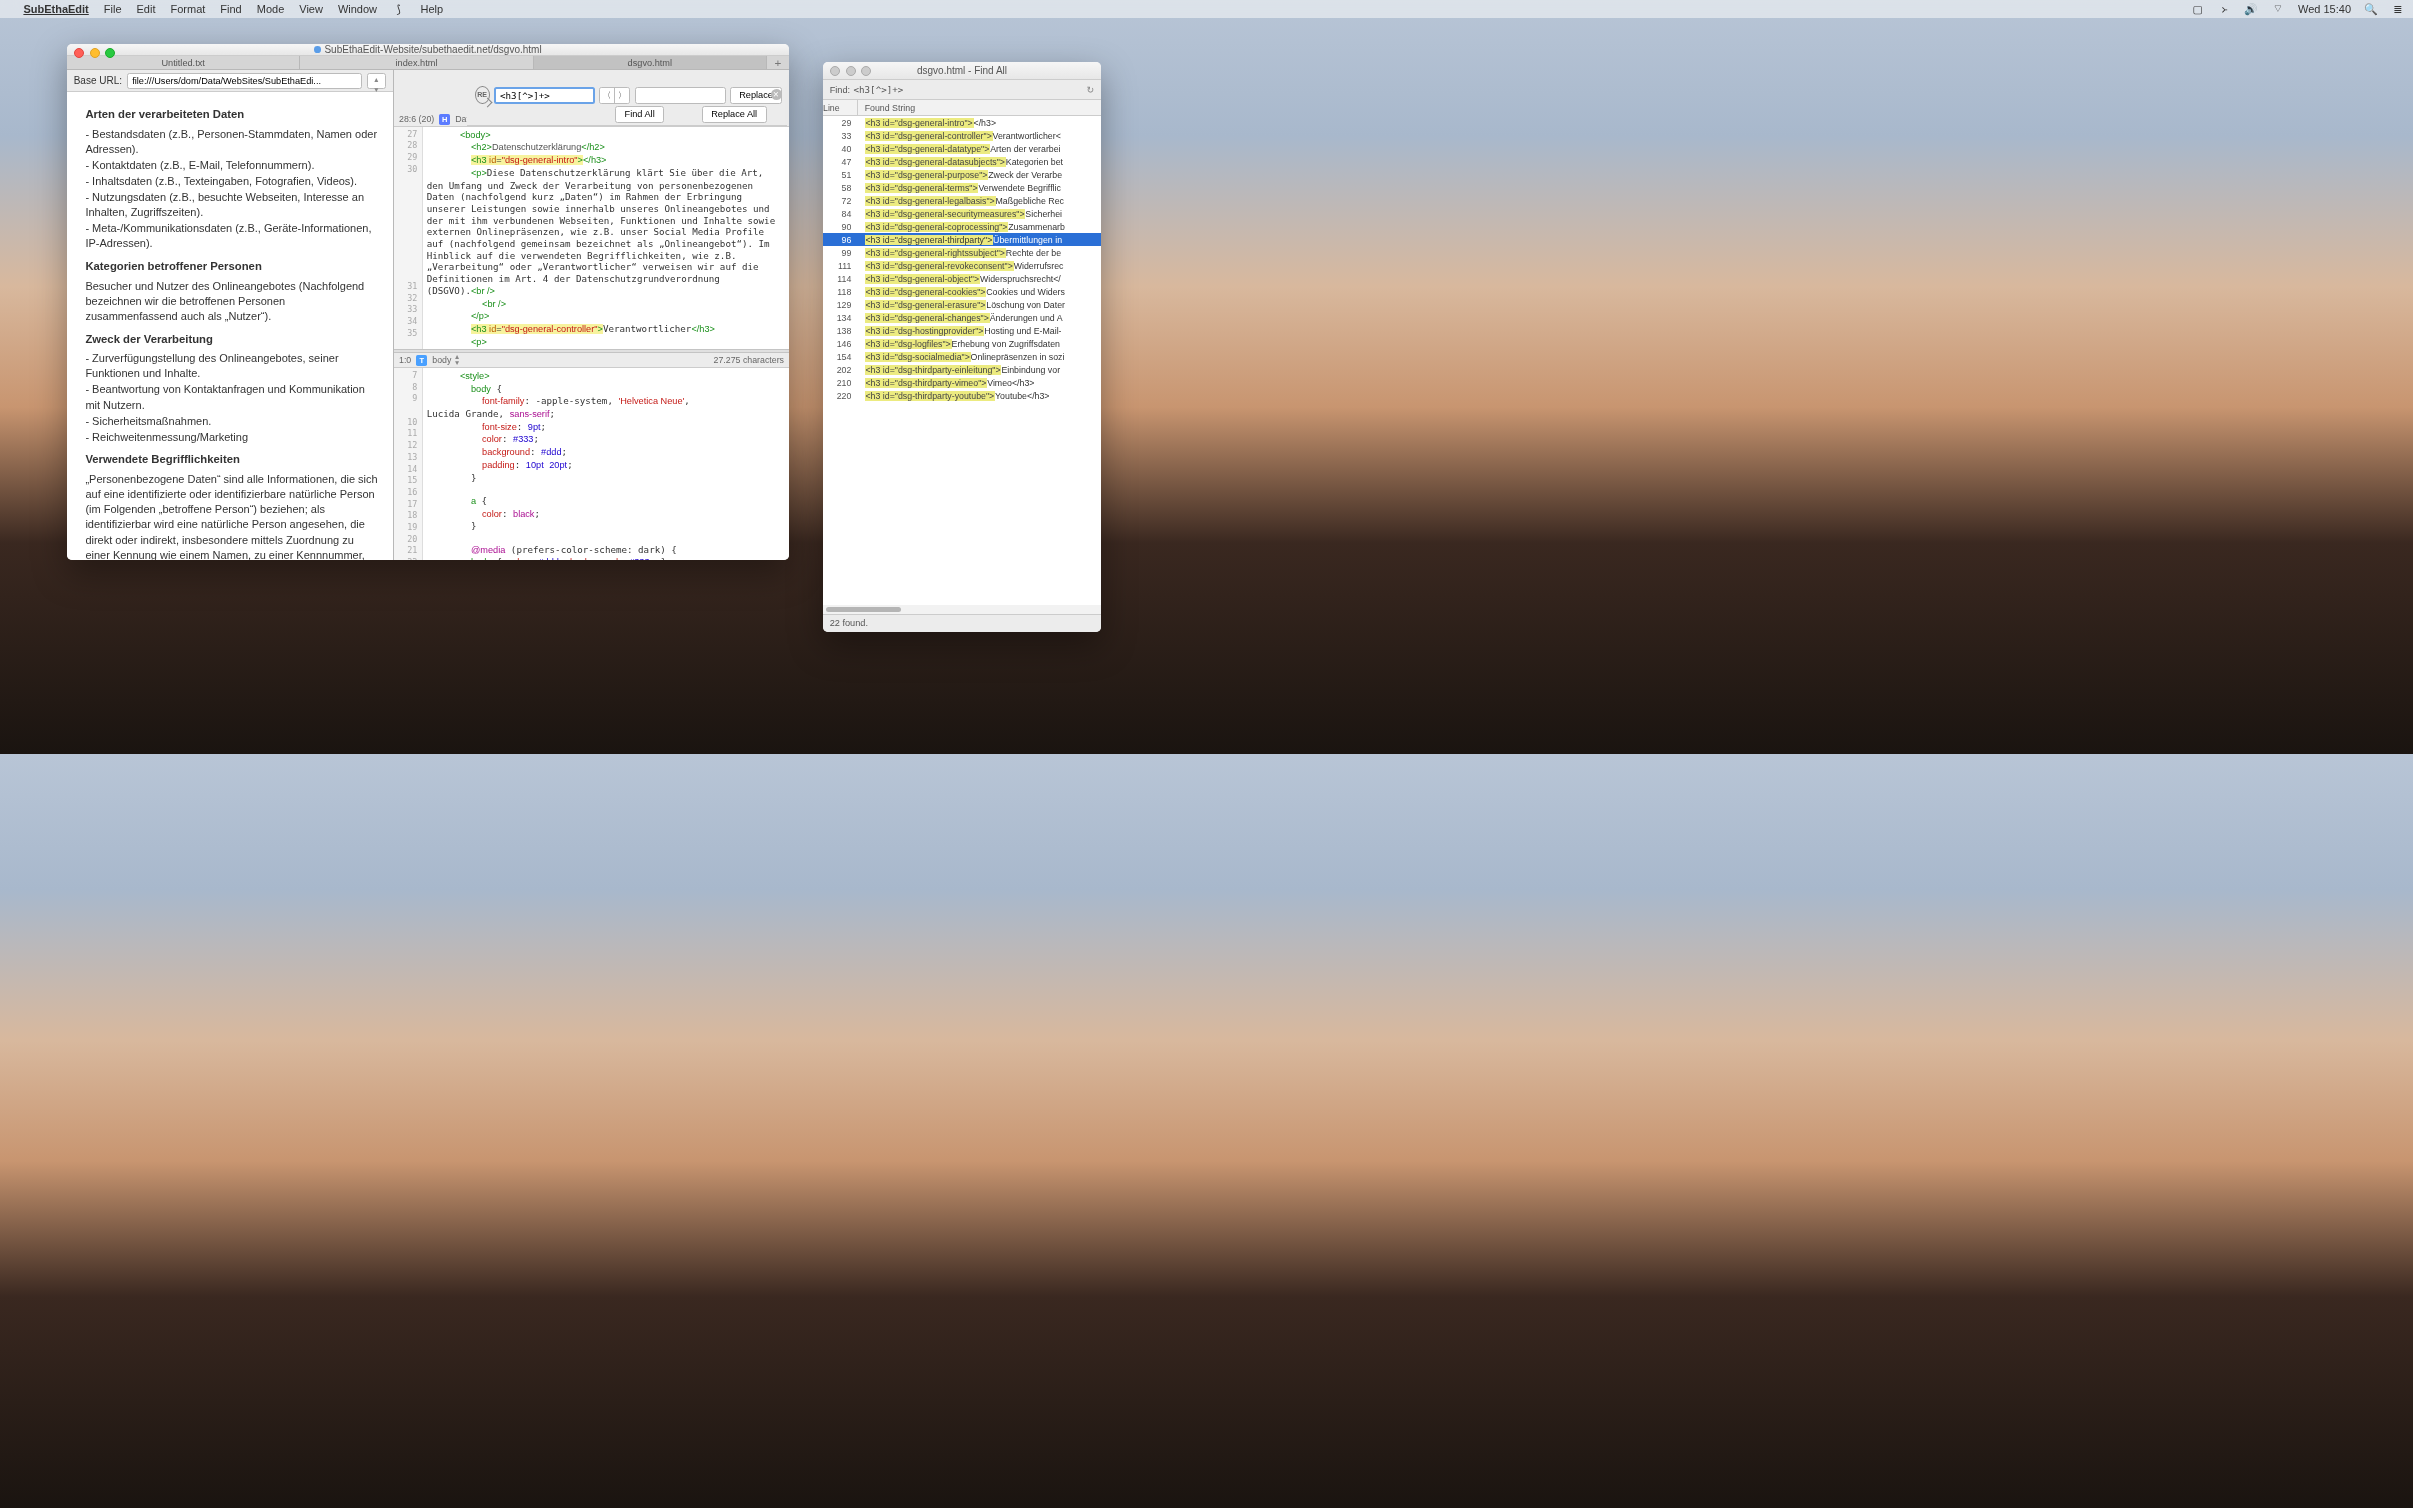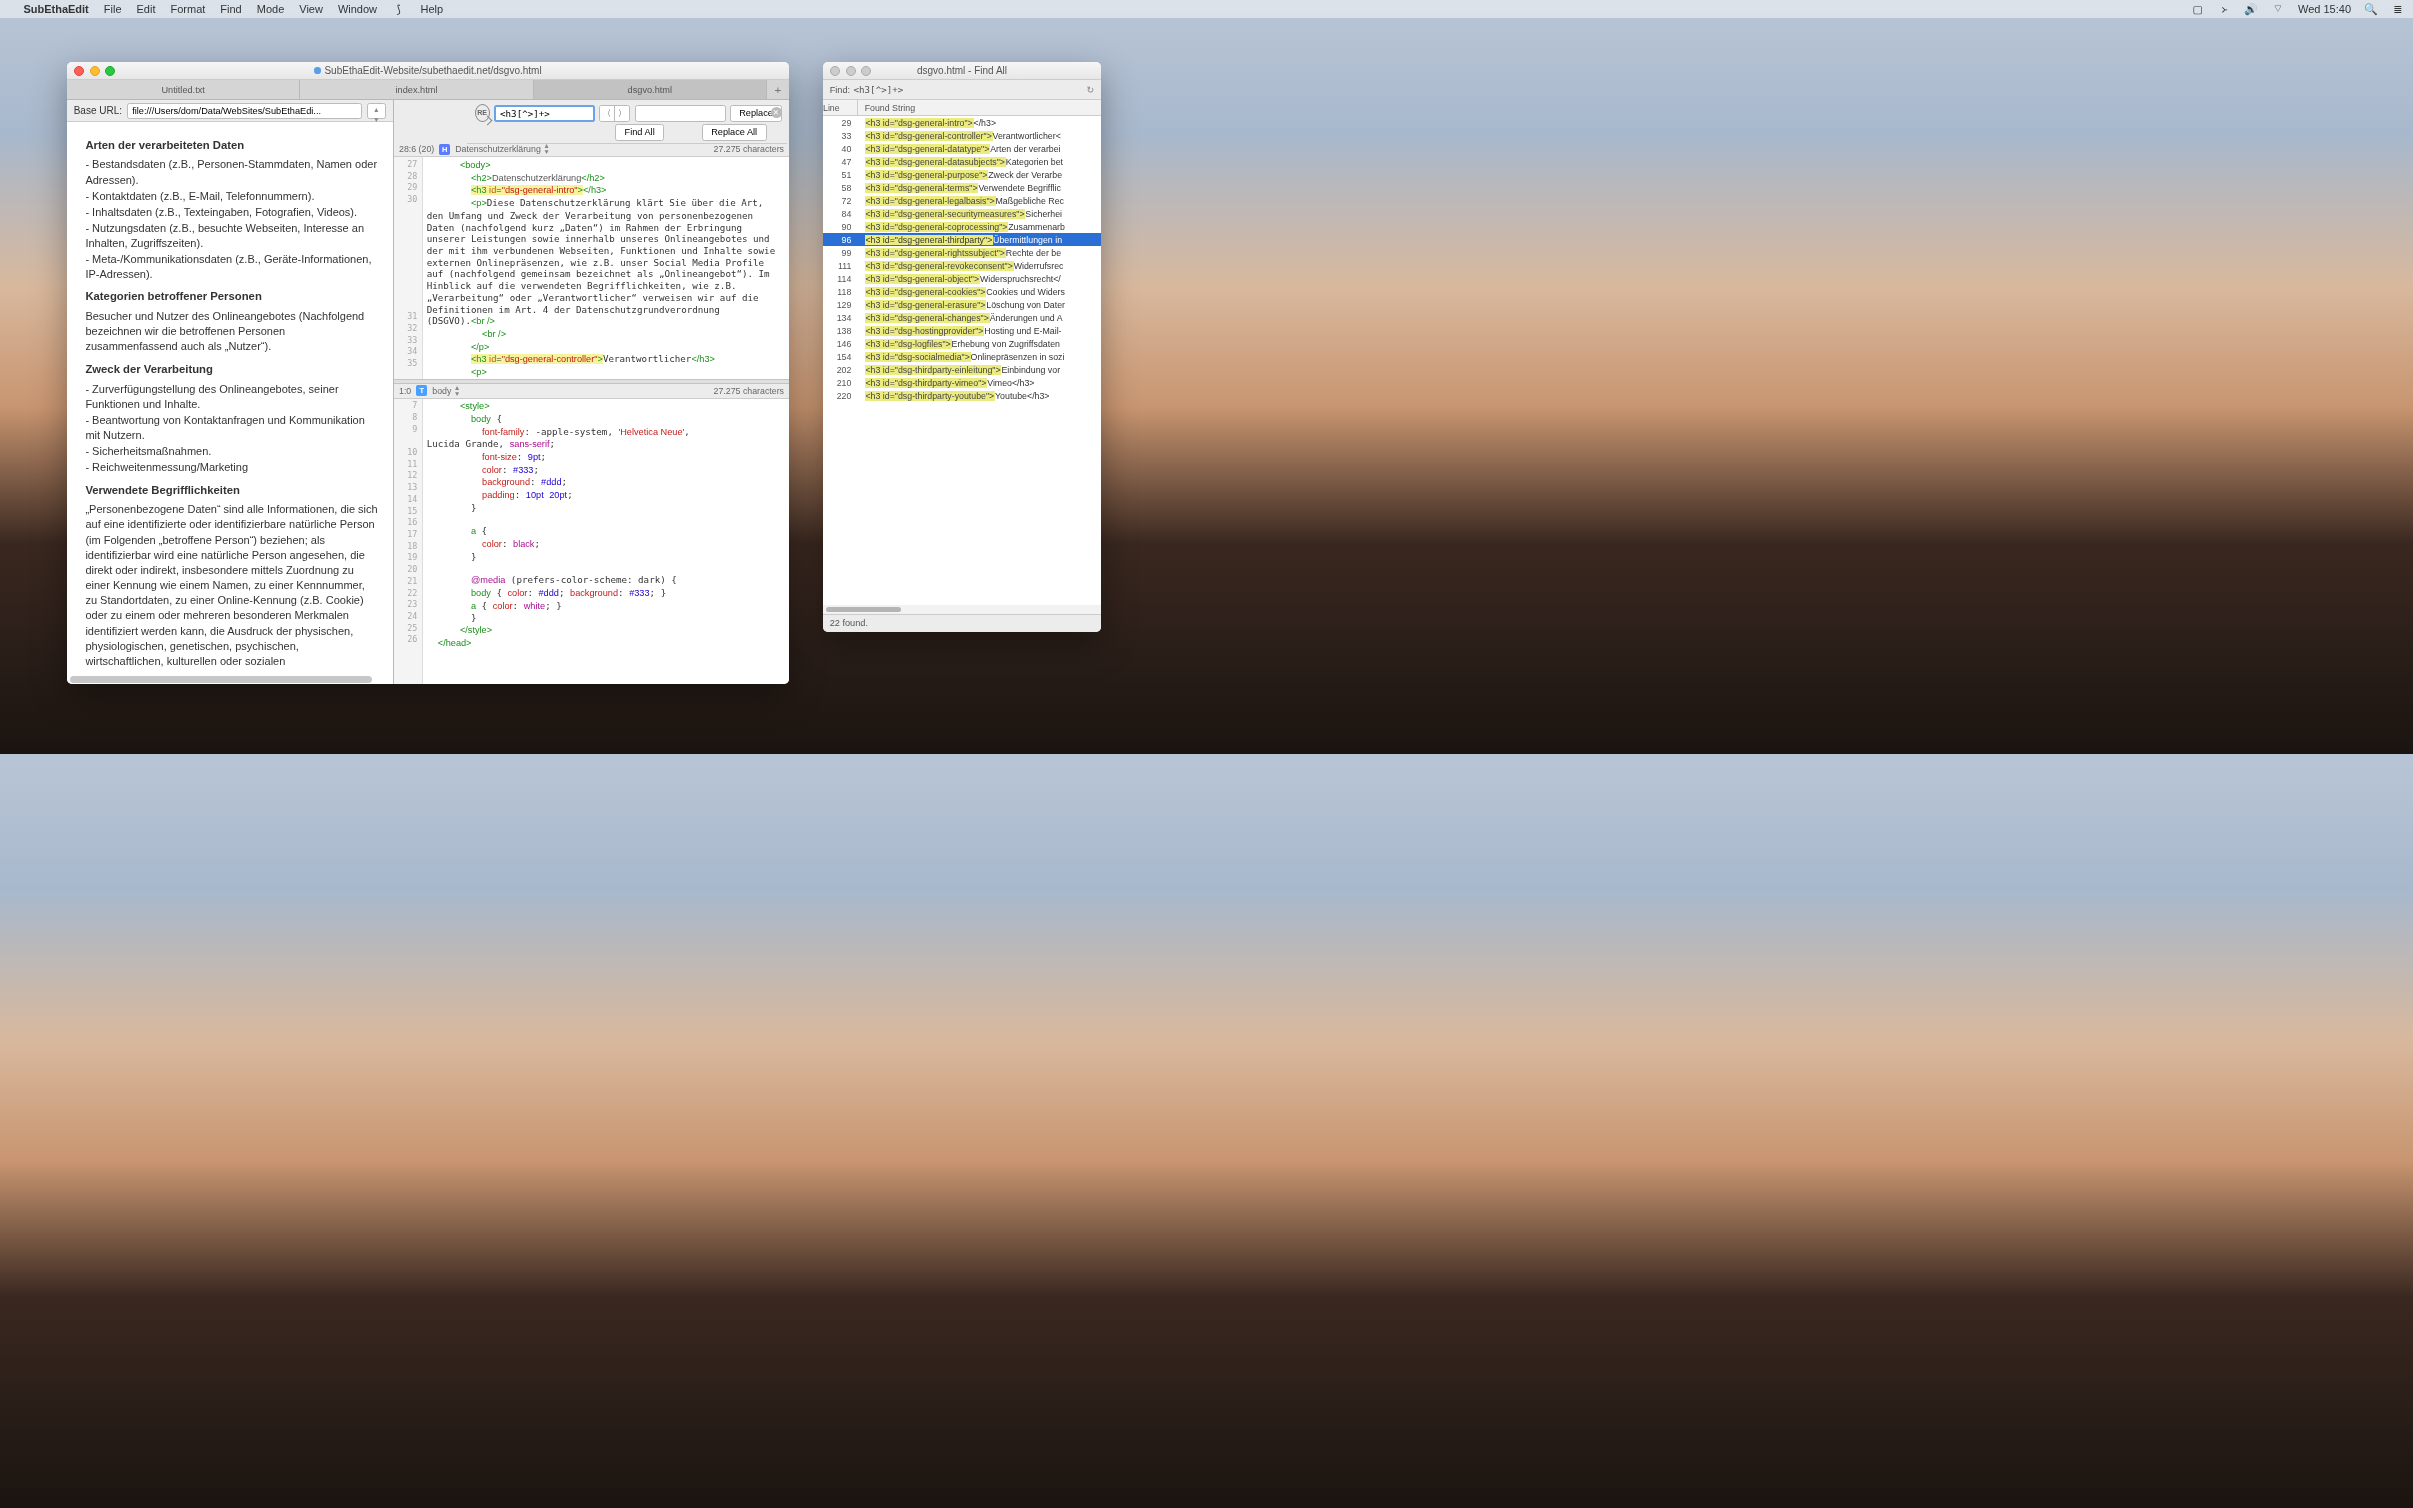--- a/index.html
+++ b/index.html
@@ -3,34 +3,34 @@
 <meta charset="utf-8">
 <style>
 * { margin: 0; padding: 0; box-sizing: border-box; font-family: -apple-system, "Helvetica Neue", Arial, sans-serif; }
 body { width: 1207px; height: 754px; background: linear-gradient(180deg,#b8c5d6 0%,#a8b8cc 18%,#d8b89d 38%,#c89570 54%,#3a2820 72%,#1a1410 100%); overflow: hidden; font-size: 10px; color: #333; }
 
 
 .menubar { position: absolute; top:0; left:0; right:0; height:18.4px; background: rgba(250,250,250,.55); backdrop-filter: blur(10px); display:flex; align-items:center; padding:0 8.4px; font-size:11px; }
 .menubar .left { display:flex; align-items:center; gap:15px; }
 .menubar .right { margin-left:auto; display:flex; align-items:center; gap:13.4px; }
 .menubar .apple { font-size:12.6px; }
-.menubar .appname { font-weight:600; }
+.menubar .appname { font-weight:600;text-decoration:underline; }
 .menubar .icon { width:13.4px; display:inline-block; text-align:center; }
 
 
 .win { position:absolute; background:#ececec; border-radius:5px; box-shadow:0 12.6px 34px rgba(0,0,0,.35); overflow:hidden; display:flex; flex-direction:column; }
 .titlebar { height:18.4px; background:linear-gradient(#f6f6f6,#e7e7e7); border-bottom:0.8px solid #ccc; display:flex; align-items:center; position:relative; }
 .tl { position:absolute; left:6.7px; top:4.2px; display:flex; gap:5.9px; }
 .tl span { width:10px; height:10px; border-radius:50%; display:block; }
 .tl .r{background:#ff5f57;border:0.8px solid #e0443e;} .tl .y{background:#ffbd2e;border:0.8px solid #dea123;} .tl .g{background:#28c940;border:0.8px solid #1aab29;}
 .tl.dim span{background:#ccc;border:0.8px solid #aaa;}
 .titletext{flex:1;text-align:center;font-size:10px;color:#555;display:flex;align-items:center;justify-content:center;gap:3.4px;}
 
 
-#win-main{left:67px;top:62px;width:722px;height:622px;}
+#win-main{left:67px;top:44px;width:722px;height:516px;}
 .tabs-row{height:20px;display:flex;background:#d5d5d5;border-bottom:0.8px solid #b8b8b8;}
 .tab{flex:1;display:flex;align-items:center;justify-content:center;font-size:9.2px;border-right:0.8px solid #b8b8b8;color:#555;}
 .tab.active{background:#c2c2c2;}
 .tab-add{width:22px;display:flex;align-items:center;justify-content:center;font-size:11.7px;color:#777;}
 .baseurl{height:22px;display:flex;align-items:center;padding:0 6.7px;gap:5px;background:#ececec;border-bottom:0.8px solid #ccc;}
 .baseurl input{flex:1;max-width:235px;height:16px;border:0.8px solid #bbb;border-radius:2.5px;padding:0 4.2px;font-size:9.2px;}
 .stepbtn{height:16px;padding:0 5px;border:0.8px solid #bbb;border-radius:2.5px;background:#fff;font-size:8.4px;}
 .re-icon{width:18.4px;height:18.4px;border:1.3px solid #888;border-radius:50%;display:flex;align-items:center;justify-content:center;font-size:7.1px;font-weight:600;color:#666;margin-left:3.4px;position:relative;}
 .re-icon:after{content:"";position:absolute;right:-2.5px;bottom:-2.5px;width:5.9px;height:5.9px;border-right:1.3px solid #888;border-bottom:1.3px solid #888;transform:rotate(-45deg);}
 .findrow{position:absolute;left:400px;top:40px;right:2.5px;height:42px;background:#ececec;border-bottom:0.8px solid #ccc;display:flex;flex-direction:column;}

